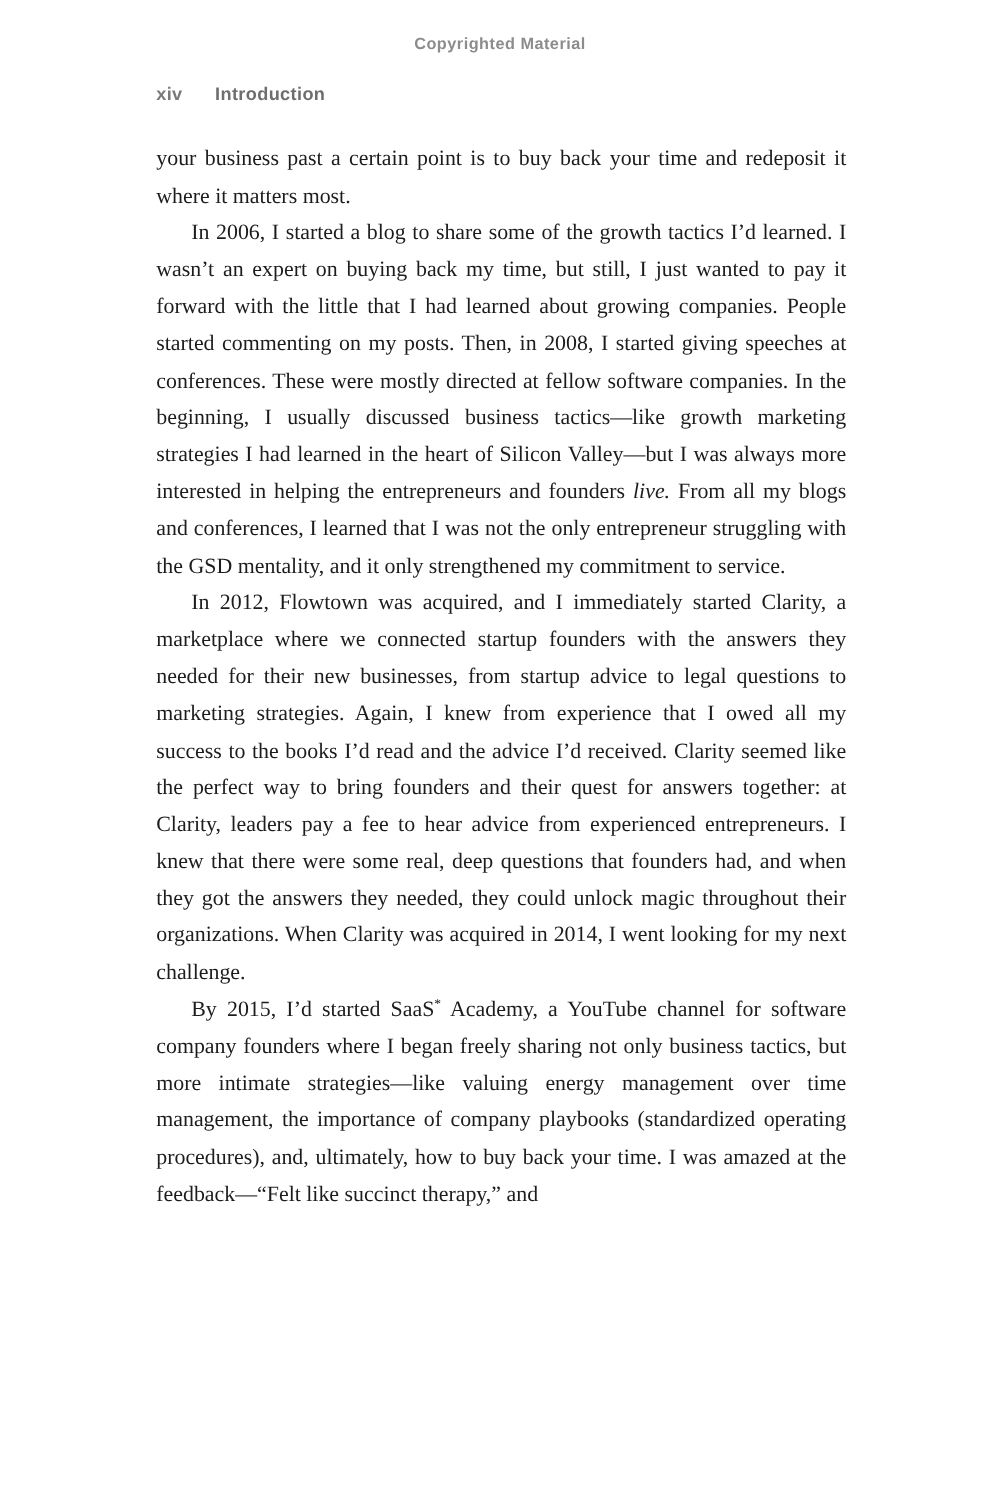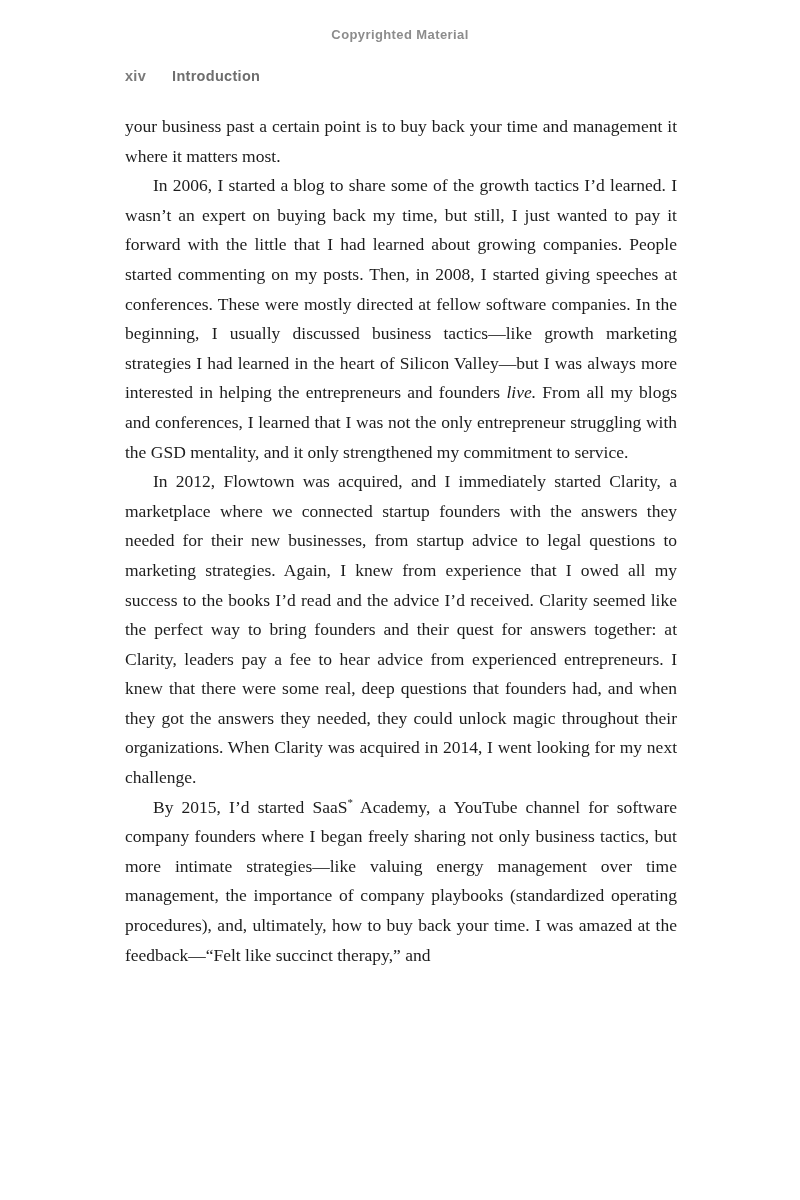--- a/index.html
+++ b/index.html
@@ -93,21 +93,21 @@
 <body>
 
 <div class="page">
 
   <div class="notice top">Copyrighted Material</div>
 
   <div class="running-head"><span class="folio">xiv</span><span class="title">Introduction</span></div>
 
   <div class="content">
 
-    <p class="para no-indent"><span>your business past a certain point is to buy back your time and management it where it matters most.</span></p>
+    <p class="para no-indent"><span>your business past a certain point is to buy back your time and redeposit it where it matters most.</span></p>
 
     <p class="para"><span>In 2006, I started a blog to share some of the growth tactics I’d learned. I wasn’t an expert on buying back my time, but still, I just wanted to pay it forward with the little that I had learned about growing companies. People started commenting on my posts. Then, in 2008, I started giving speeches at conferences. These were mostly directed at fellow software companies. In the beginning, I usually discussed business tactics—like growth marketing strategies I had learned in the heart of Silicon Valley—but I was always more interested in helping the entrepreneurs and founders </span><em>live.</em><span> From all my blogs and conferences, I learned that I was not the only entrepreneur struggling with the GSD mentality, and it only strengthened my commitment to service.</span></p>
 
     <p class="para"><span>In 2012, Flowtown was acquired, and I immediately started Clarity, a marketplace where we connected startup founders with the answers they needed for their new businesses, from startup advice to legal questions to marketing strategies. Again, I knew from experience that I owed all my success to the books I’d read and the advice I’d received. Clarity seemed like the perfect way to bring founders and their quest for answers together: at Clarity, leaders pay a fee to hear advice from experienced entrepreneurs. I knew that there were some real, deep questions that founders had, and when they got the answers they needed, they could unlock magic throughout their organizations. When Clarity was acquired in 2014, I went looking for my next challenge.</span></p>
 
     <p class="para"><span>By 2015, I’d started SaaS</span><sup>*</sup><span> Academy, a YouTube channel for software company founders where I began freely sharing not only business tactics, but more intimate strategies—like valuing energy management over time management, the importance of company playbooks (standardized operating procedures), and, ultimately, how to buy back your time. I was amazed at the feedback—“Felt like succinct therapy,” and</span></p>
 
   </div>
 
   <div class="footnote-block">

